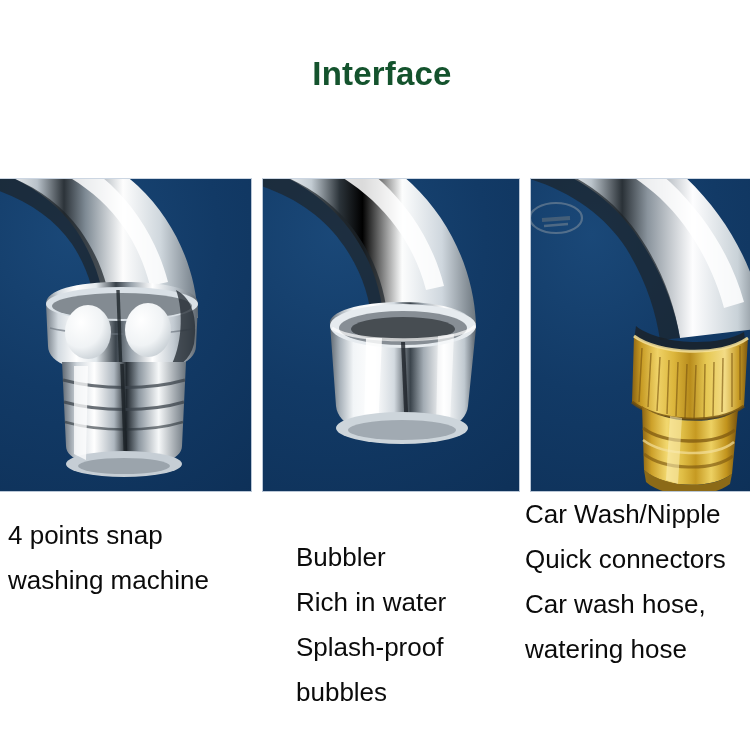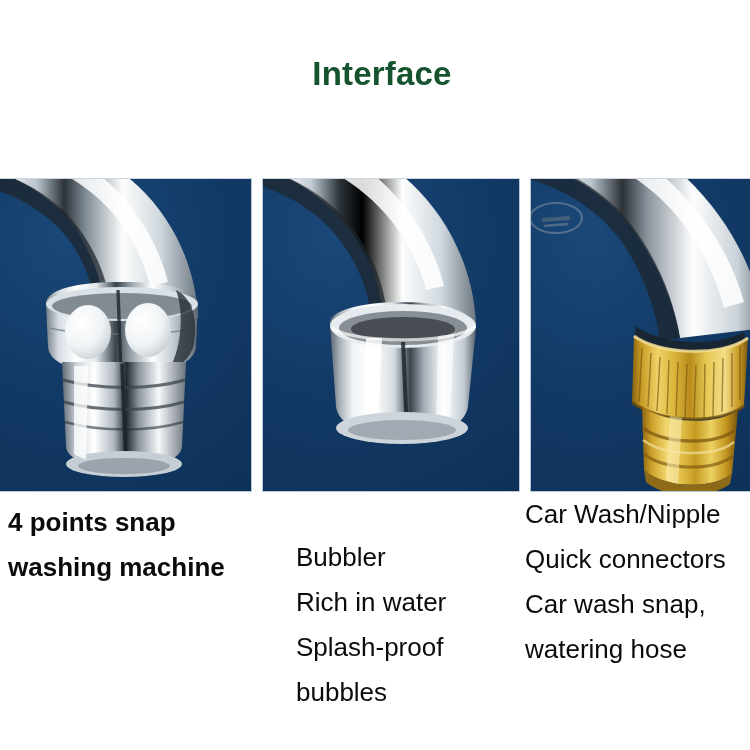--- a/index.html
+++ b/index.html
@@ -70,21 +70,21 @@
 
   
   .caption {
     position: absolute;
     font-size: 26px;
     line-height: 45px;
     color: #0b0b0b;
     font-weight: 400;
     white-space: nowrap;
   }
-  #caption-1 { left: 8px;   top: 500px; font-weight: bold; }
+  #caption-1 { left: 8px;   top: 513px; }
   #caption-2 { left: 296px; top: 492px; margin-top: 43px; }
   #caption-3 { left: 525px; top: 492px; }
   .caption .cline { display: block; }
 </style>
 </head>
 <body>
 
 <div id="page">
 
   <div id="page-title">Interface</div>
@@ -356,17 +356,17 @@
   <div class="caption" id="caption-2">
     <span class="cline">Bubbler</span>
     <span class="cline">Rich in water</span>
     <span class="cline">Splash-proof</span>
     <span class="cline">bubbles</span>
   </div>
 
   <div class="caption" id="caption-3">
     <span class="cline">Car Wash/Nipple</span>
     <span class="cline">Quick connectors</span>
-    <span class="cline">Car wash snap,</span>
+    <span class="cline">Car wash hose,</span>
     <span class="cline">watering hose</span>
   </div>
 
 </div>
 
 </body></html>

